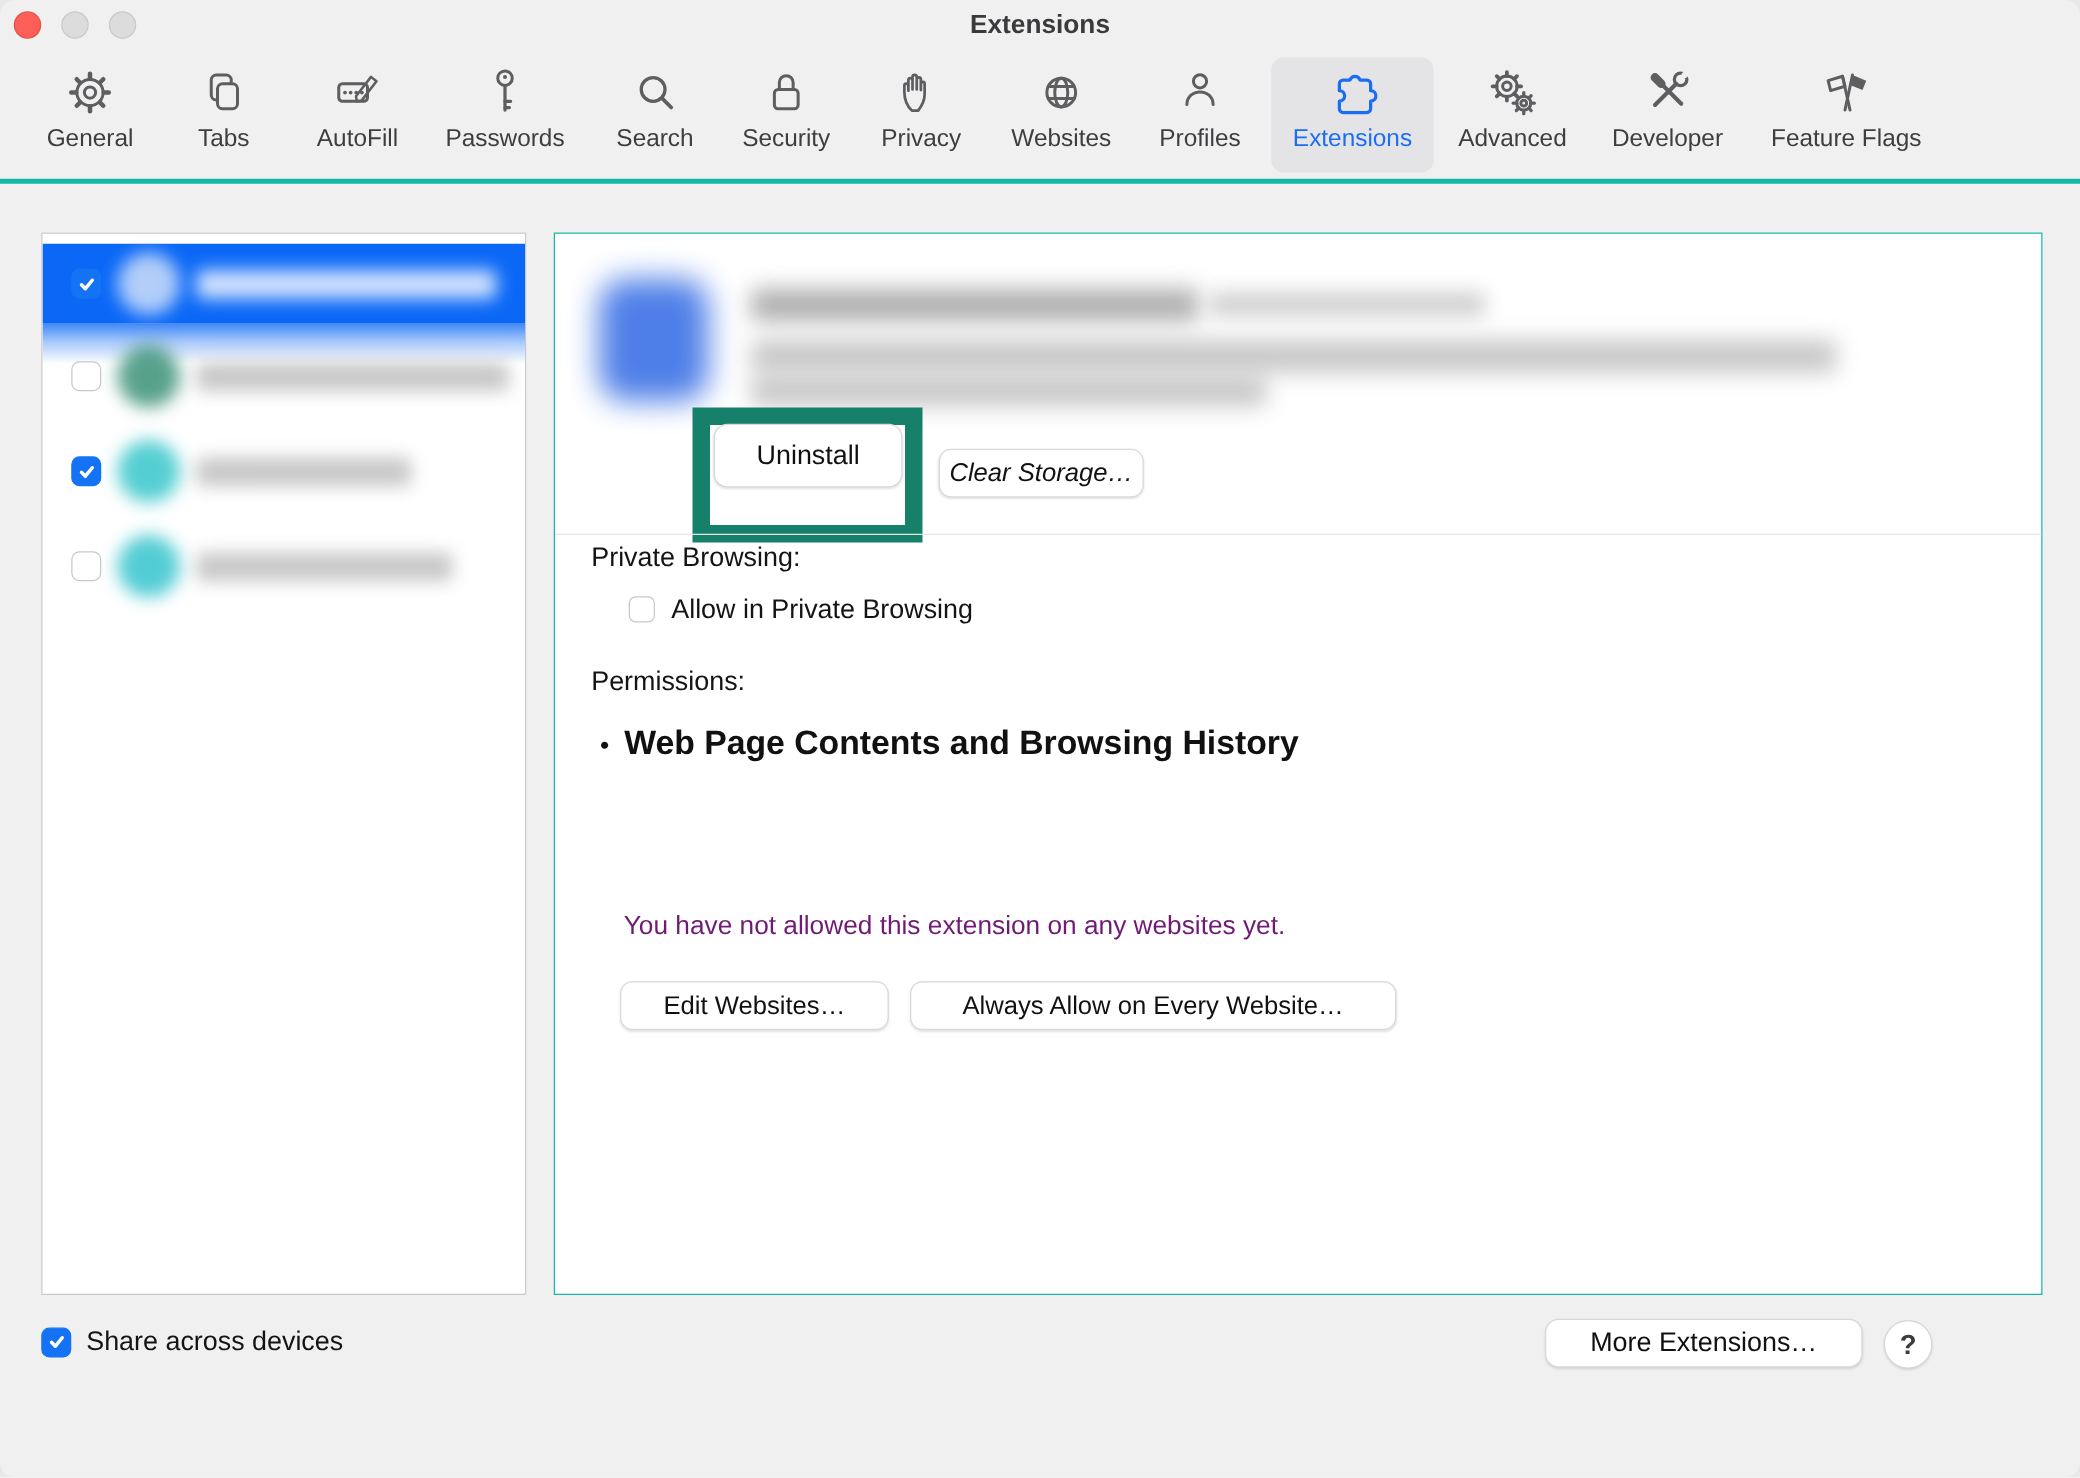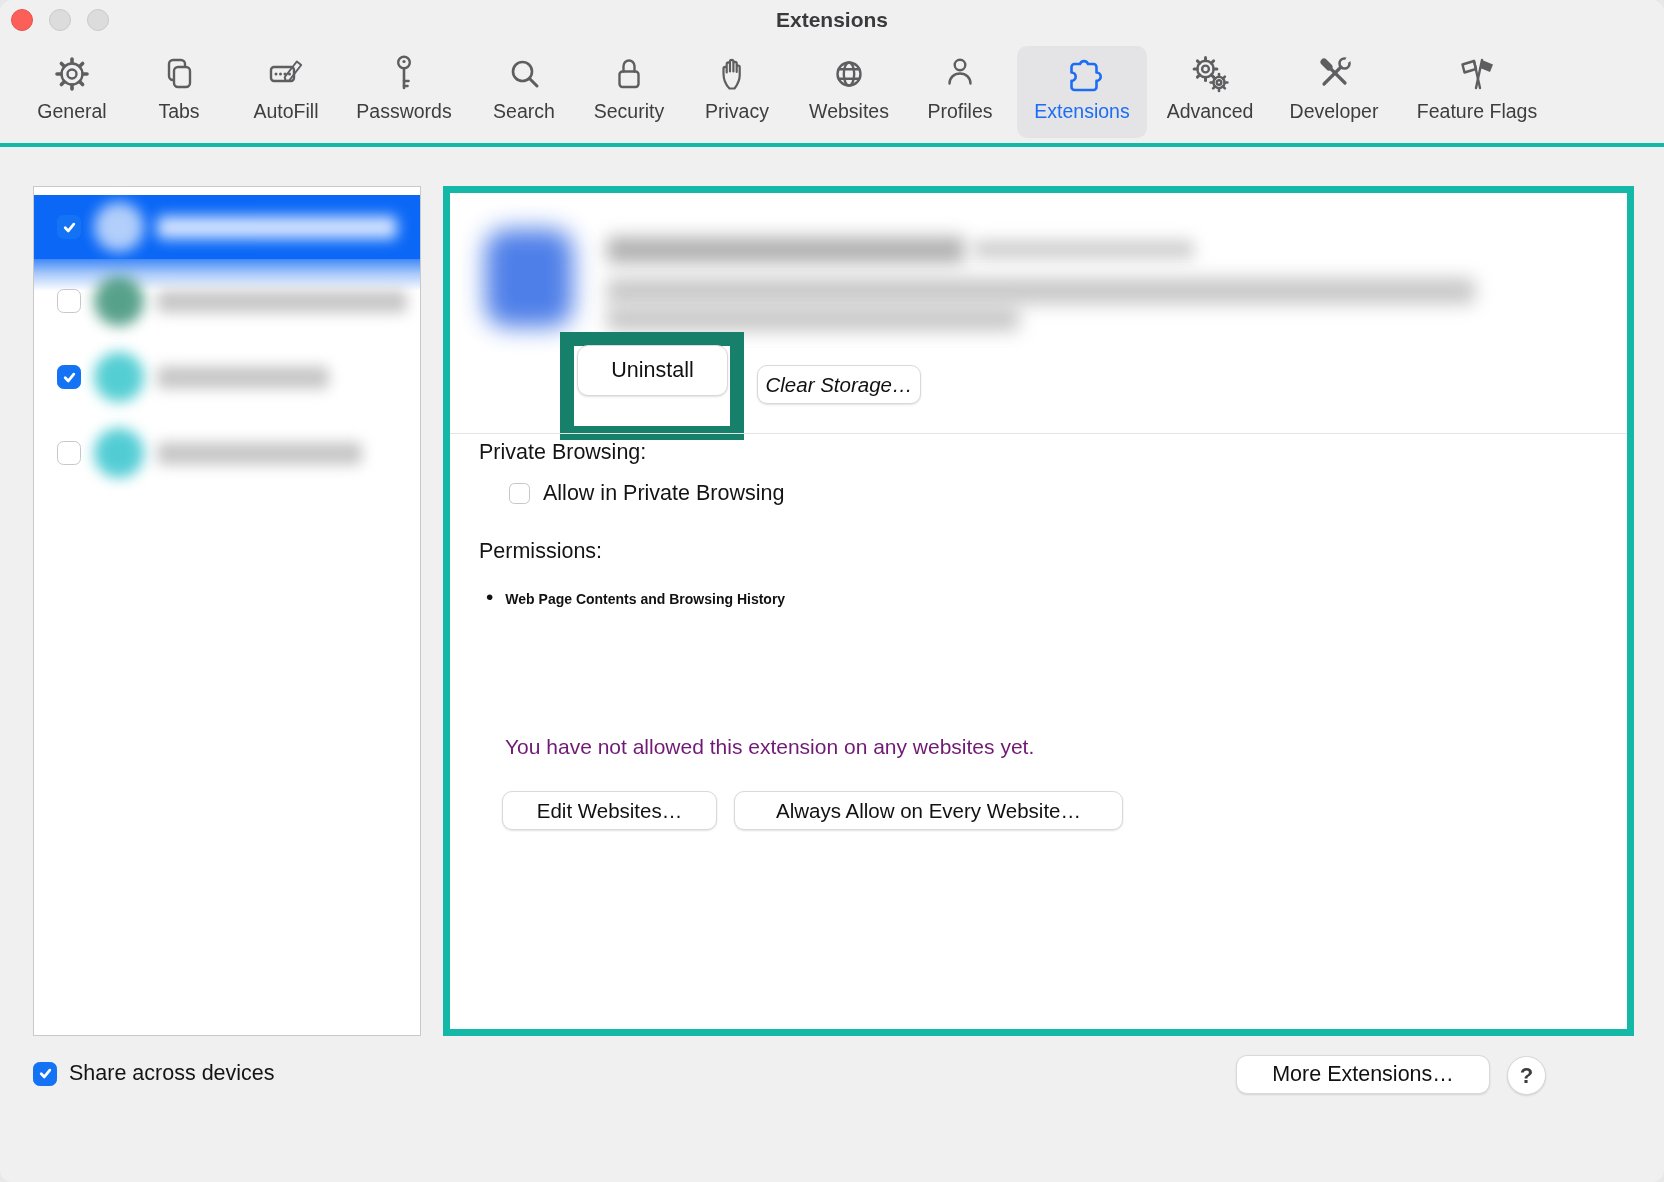--- a/index.html
+++ b/index.html
@@ -30,21 +30,21 @@
   .tb-label{margin-top:3px;font-size:19.5px;color:#3e3e40;white-space:nowrap;}
   .tb-item.selected .tb-label{color:#1b6df4;}
   .ico{stroke:#5e5e60;fill:none;stroke-width:2.4;stroke-linecap:round;stroke-linejoin:round;}
   .ico .fillg{fill:#5e5e60;stroke:none;}
   .ico .bgfill{fill:#f0f0f1;}
   .ico.blue{stroke:#1b6df4;}
   
   .sidebar{position:absolute;left:33px;top:186px;width:388px;height:850px;background:#fff;
     border:1px solid #c9c9cb;box-sizing:border-box;overflow:hidden;}
   .mainpanel{position:absolute;left:443px;top:186px;width:1191px;height:850px;background:#fff;
-    border:7px solid #14b8a6;box-sizing:border-box;}
+    border:1px solid #14b8a6;box-sizing:border-box;}
   
   .ext-row{position:absolute;left:0;right:0;display:flex;align-items:center;padding-left:23px;box-sizing:border-box;}
   .row1{top:8px;height:64px;background:#0b68f6;}
   .row-fade{position:absolute;top:72px;left:0;right:0;height:32px;
     background:linear-gradient(180deg,#4189f7 0%,#a7c8fb 45%,rgba(255,255,255,0) 100%);}
   .row2{top:76px;height:76px;}
   .row3{top:152px;height:76px;}
   .row4{top:228px;height:76px;}
   .blob{filter:blur(7px);border-radius:5px;}
   .ext-ico-blob{width:50px;height:50px;border-radius:50%;margin-left:13px;filter:blur(7px);flex:none;}
@@ -75,21 +75,21 @@
   .uninstall-btn{position:absolute;left:127px;top:152px;width:151px;height:51px;border-radius:11px;font-size:21.5px;}
   .clearstorage-btn{position:absolute;left:307px;top:172px;width:164px;height:39px;font-size:20.5px;font-style:italic;}
   .panel-divider{position:absolute;left:0;right:0;top:240px;height:1px;background:#e4e4e5;}
   .sec-heading{position:absolute;font-size:21.5px;color:#141414;}
   .pb-heading{left:29px;top:247px;}
   .allow-row{position:absolute;left:59px;top:288px;display:flex;align-items:center;gap:13px;}
   .allow-label{font-size:21.5px;color:#141414;}
   .perm-heading{left:29px;top:346px;}
   .bullet-row{position:absolute;left:36px;top:392px;display:flex;gap:12px;align-items:baseline;}
   .bullet-dot{font-size:21px;color:#111;}
-  .bullet-title{font-size:14px;font-weight:bold;color:#111;}
+  .bullet-title{font-size:27px;font-weight:bold;color:#111;}
   .perm-body{position:absolute;left:55px;top:424px;width:950px;font-size:21px;line-height:29px;color:#7f7f82;}
   .inline-blob{display:inline-block;width:322px;height:21px;background:#dadada;filter:blur(4px);
     border-radius:3px;vertical-align:-3px;margin:0 3px;}
   .perm-status{position:absolute;left:55px;top:542px;font-size:21px;color:#701a75;}
   .btn-row{position:absolute;left:52px;top:598px;display:flex;gap:17px;}
   .edit-websites-btn{width:215px;height:39px;font-size:20.5px;}
   .always-allow-btn{width:389px;height:39px;font-size:20.5px;}
   
   .share-row{position:absolute;left:33px;top:1061px;display:flex;align-items:center;gap:12px;}
   .share-label{font-size:21.5px;color:#141414;}

